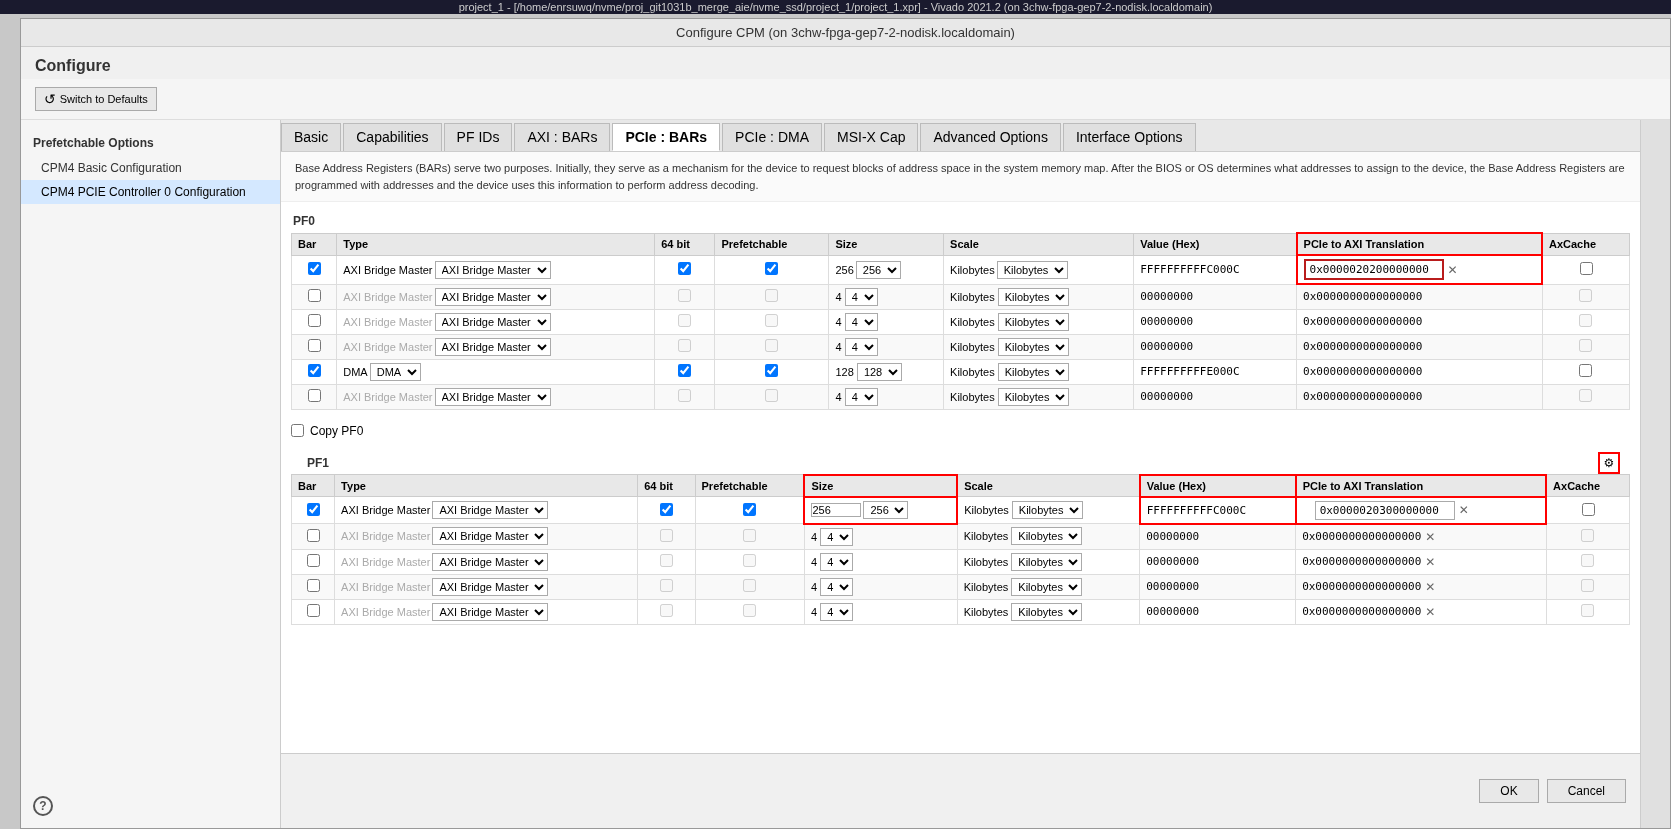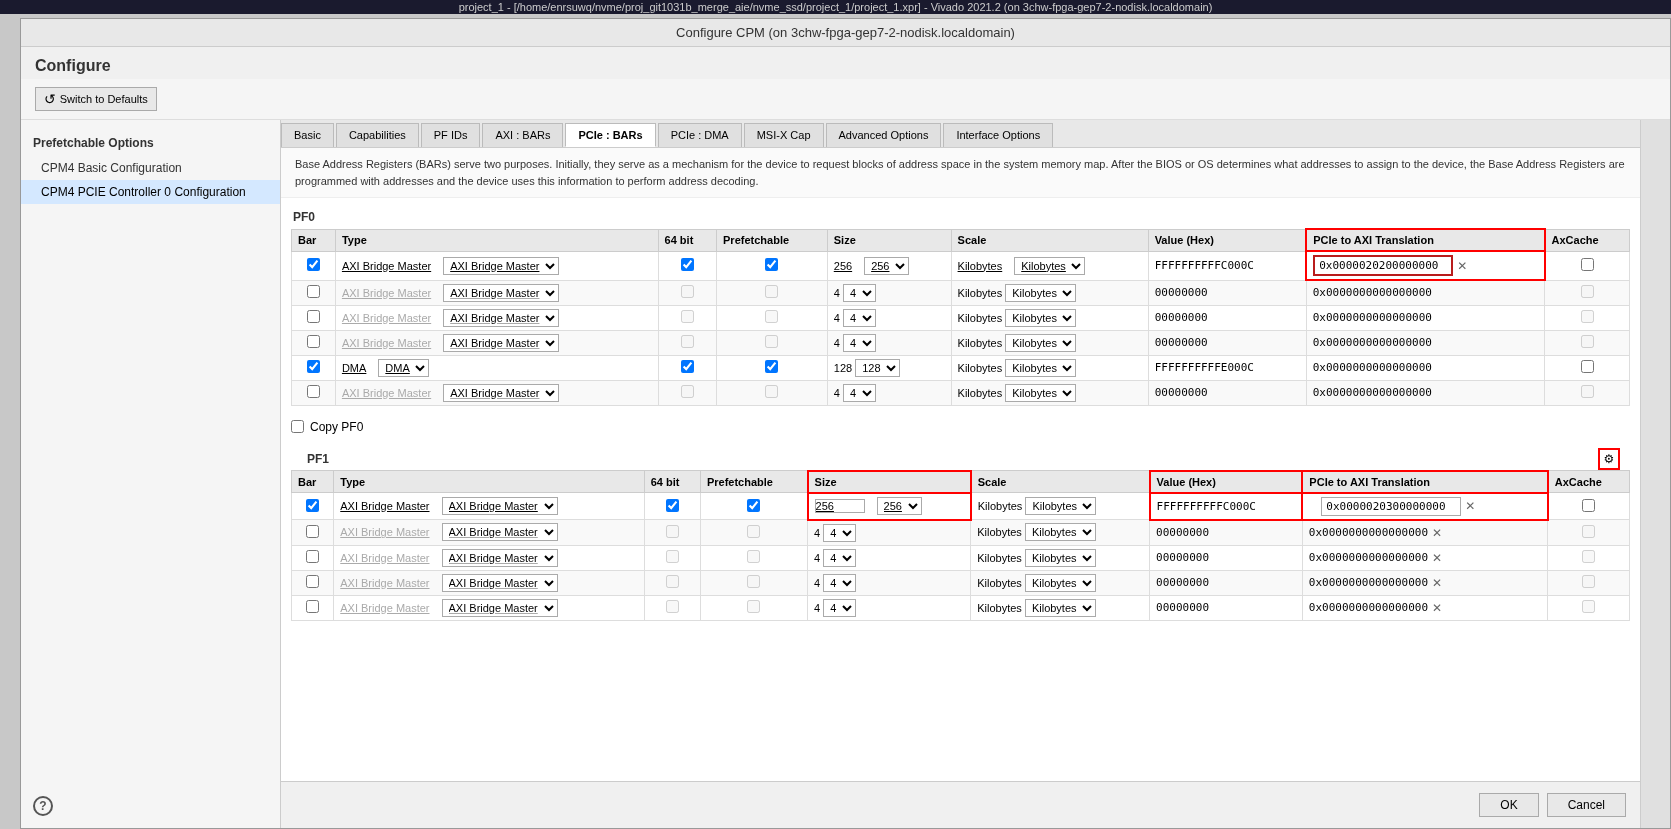--- a/index.html
+++ b/index.html
@@ -114,21 +114,21 @@
     .tabs-container {
       display: flex;
       border-bottom: 1px solid #ccc;
       background: #e8e8e8;
       overflow-x: auto;
     }
 
     .tab {
       padding: 5px 12px;
       cursor: pointer;
-      font-size: 11px;
+      font-size: 14px;
       border: 1px solid #bbb;
       border-bottom: none;
       background: #e0e0e0;
       white-space: nowrap;
       margin-right: 2px;
       margin-top: 3px;
     }
 
     .tab.active {
       background: #fff;
@@ -200,22 +200,21 @@
       cursor: pointer;
     }
 
     input[type="checkbox"]:disabled {
       cursor: default;
     }
 
     .dropdown-cell {
       display: flex;
       align-items: center;
-      gap: 12px;
-      text-decoration: underline;
+      gap: 2px;
     }
 
     .mini-select {
       border: 1px solid #aaa;
       background: #fff;
       padding: 1px 2px;
       font-size: 11px;
       min-width: 30px;
     }
 
@@ -241,21 +240,21 @@
       align-items: center;
       gap: 6px;
       padding: 6px 10px;
     }
 
     
     .dialog-footer {
       display: flex;
       justify-content: flex-end;
       gap: 8px;
-      padding: 11px 14px;
+      padding: 25px 14px;
       border-top: 1px solid #ccc;
       background: #f0f0f0;
     }
 
     .footer-btn {
       padding: 4px 20px;
       font-size: 12px;
       cursor: pointer;
       border: 1px solid #aaa;
       background: #e8e8e8;

